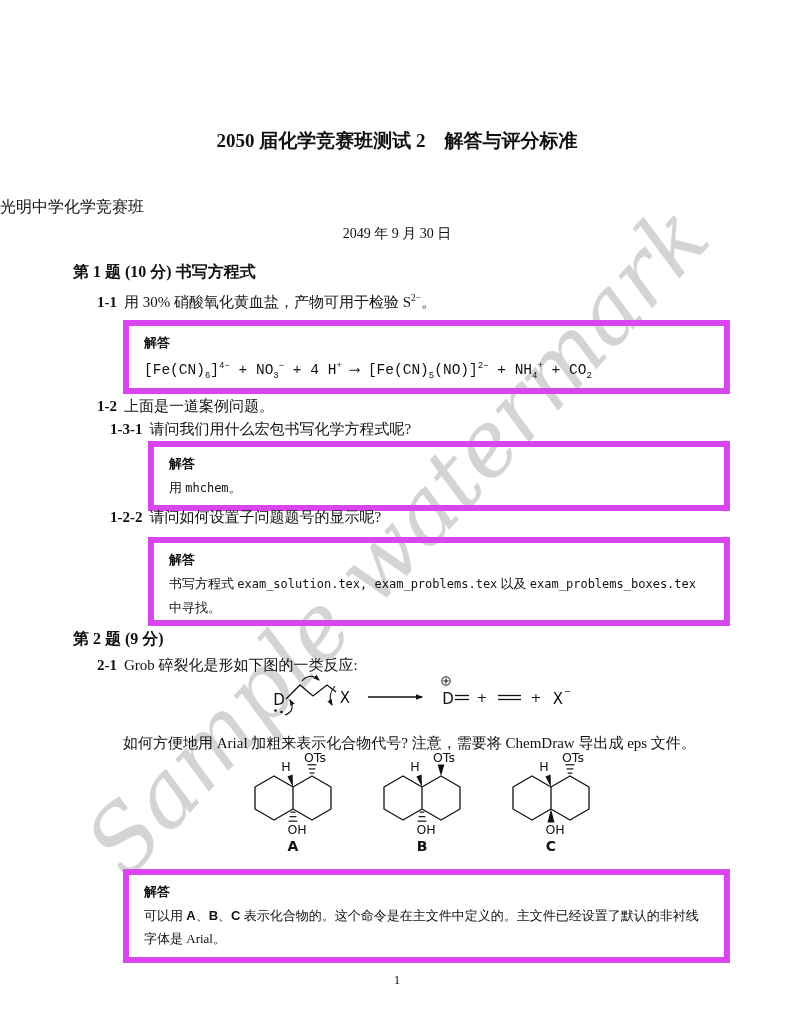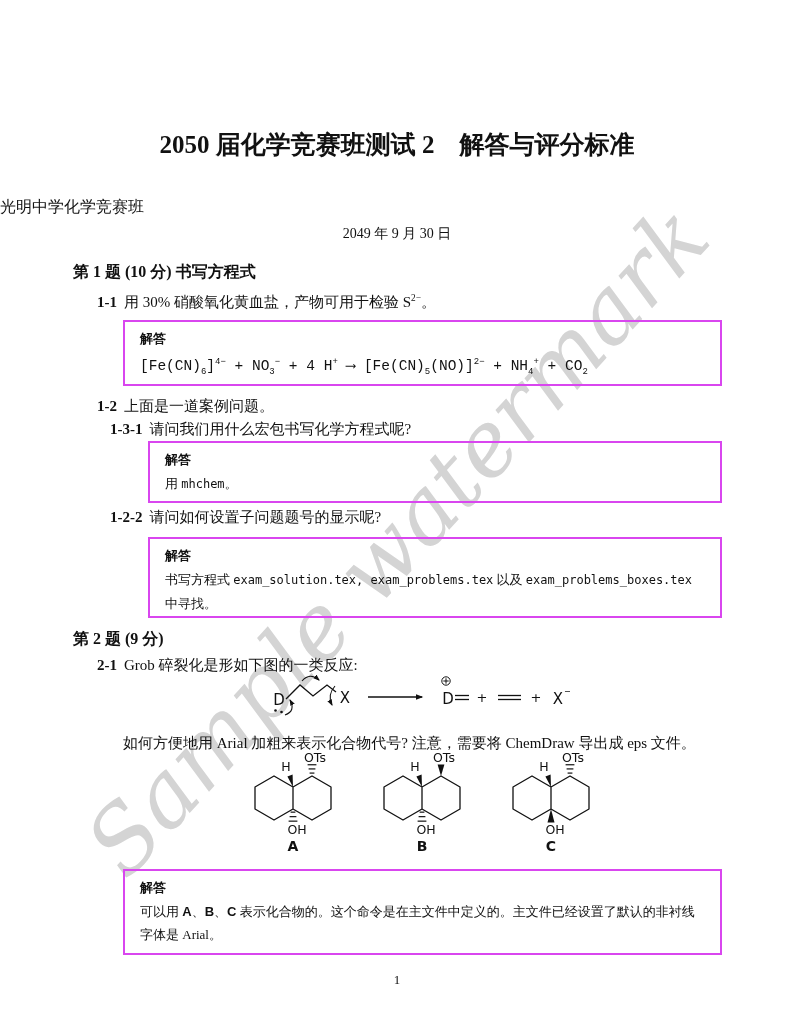--- a/index.html
+++ b/index.html
@@ -8,35 +8,35 @@
     font-family:"Liberation Serif","DejaVu Serif",serif;color:#111;overflow:hidden;
   }
   .layer{position:absolute;z-index:1;}
   
   .watermark{
     position:absolute;left:50%;top:540px;z-index:0;
     transform:translate(-50%,-50%) rotate(-47.5deg);
     font-family:"DejaVu Serif","Liberation Serif",serif;
     font-style:italic;font-size:90px;color:#d4d4d4;white-space:nowrap;
   }
-  .title{top:128px;left:0;width:100%;text-align:center;font-size:25px;font-weight:bold;}
+  .title{top:128px;left:0;width:100%;text-align:center;font-size:19px;font-weight:bold;}
   .author{top:197px;left:0;width:100%;text-align:left;font-size:16px;}
   .date{top:225px;left:0;width:100%;text-align:center;font-size:14px;}
   .sec{font-size:16px;font-weight:bold;margin-left:7px;}
   #sec1{left:66px;top:262px;}
   #sec2{left:66px;top:629px;}
   .q{font-size:15px;line-height:17px;}
   .qlabel{font-weight:bold;margin-right:7px;}
   #q1-1{left:97px;top:290px;}
   #q1-2{left:97px;top:398px;}
   #q1-2-1{left:110px;top:421px;}
   #q1-2-2{left:110px;top:509px;}
   #q2-1{left:97px;top:657px;}
   #arial-note{left:123px;top:735px;}
-  .sbox{border:2px solid #d946ef;background:transparent;}
+  .sbox{border:6px solid #d946ef;background:transparent;}
   #box1{left:123px;top:320px;width:595px;height:62px;}
   #box2{left:148px;top:441px;width:570px;height:58px;}
   #box3{left:148px;top:537px;width:570px;height:77px;}
   #box4{left:123px;top:869px;width:595px;height:82px;}
   .sbox-label{font-weight:bold;font-size:13px;margin:8px 15px 3px 15px;}
   .sbox-body{font-size:13px;margin:2px 15px 0 15px;line-height:23px;}
   .equation{font-size:14.5px;font-family:Liberation Mono, monospace;}
   sub,sup{font-size:0.62em;}
   .mono{font-family:"DejaVu Sans Mono","Liberation Mono",monospace;font-size:12px;}
   .nowrap{white-space:nowrap;}

